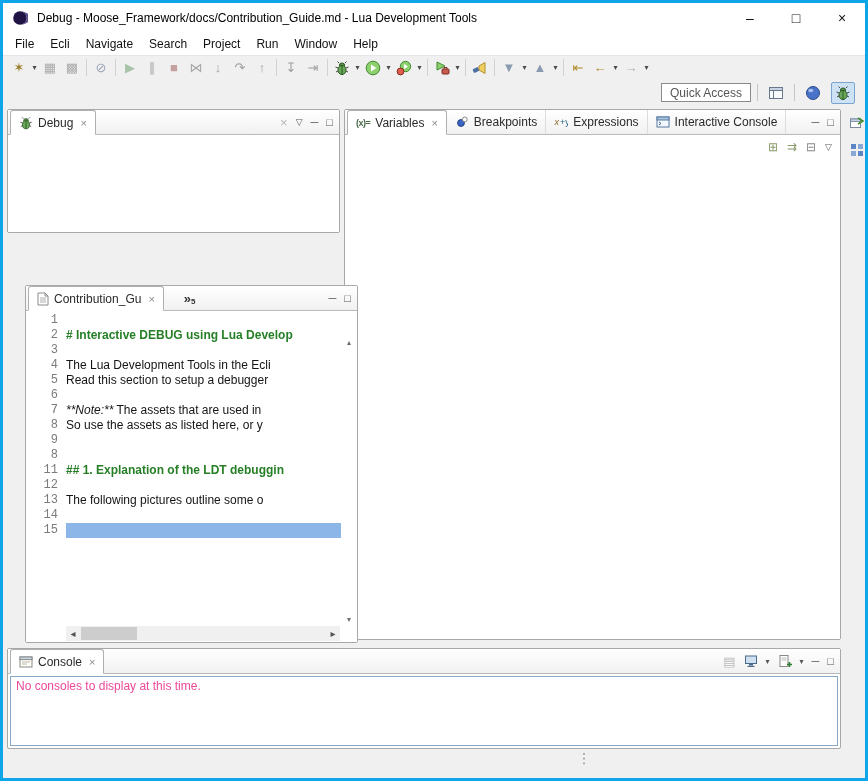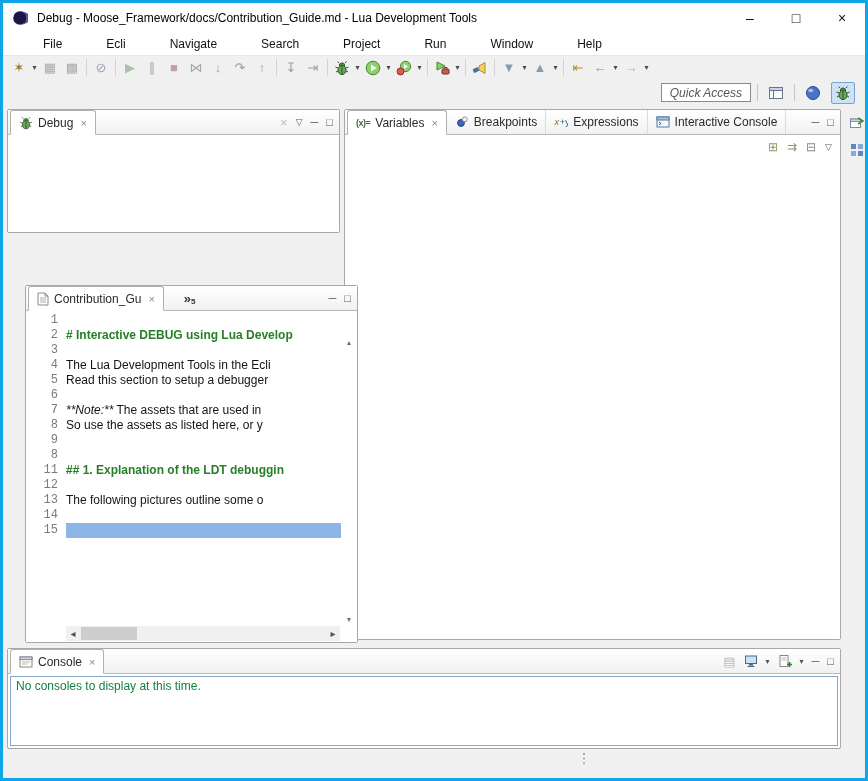--- a/index.html
+++ b/index.html
@@ -9,32 +9,32 @@
 
   
   .titlebar{position:absolute;left:0;top:0;width:100%;height:30px;background:#fff;display:flex;align-items:center;}
   .app-icon{width:16px;height:16px;margin:0 9px;flex:0 0 auto;}
   .title-text{font-size:12px;color:#000;white-space:nowrap;}
   .win-controls{margin-left:auto;display:flex;height:100%;}
   .win-btn{width:46px;height:30px;display:flex;align-items:center;justify-content:center;font-size:14px;color:#111;}
 
   
   .menubar{position:absolute;left:0;top:30px;width:100%;height:22px;background:#fff;display:flex;align-items:center;padding-left:4px;}
-  .menu-item{padding:2px 8px;color:#111;margin-left:28px;}
+  .menu-item{padding:2px 8px;color:#111;}
 
   
   .toolbar{position:absolute;left:0;top:52px;width:100%;height:24px;background:#f0f0f0;border-top:1px solid #e6e6e6;display:flex;align-items:center;padding-left:5px;}
   .titem{display:flex;align-items:center;height:22px;}
   .tbtn{width:22px;height:22px;display:flex;align-items:center;justify-content:center;font-size:13px;}
   .tbtn svg{display:block;}
   .dd{width:9px;font-size:8px;color:#4a4a4a;text-align:center;}
   .tsep{width:1px;height:17px;background:#d2d2d2;margin:0 3px;flex:0 0 auto;}
 
   
-  .quickrow{position:absolute;left:0;top:76px;width:100%;height:27px;display:flex;align-items:center;justify-content:flex-end;padding-right:10px;gap:6px;font-style:italic;}
+  .quickrow{position:absolute;left:0;top:76px;width:100%;height:27px;display:flex;align-items:center;justify-content:flex-end;padding-right:10px;gap:6px;}
   .quick-box{background:#fff;border:1px solid #8a8a8a;color:#555;padding:1px 8px;height:19px;display:flex;align-items:center;min-width:88px;}
   .vsep{width:1px;height:17px;background:#c6c6c6;}
   .pbtn{width:24px;height:22px;display:flex;align-items:center;justify-content:center;border:1px solid transparent;border-radius:2px;}
   .pbtn.active{background:var(--perspective-active,#cde2f5);border-color:#7aa3cf;}
 
   
   .panel{position:absolute;background:#fff;border:1px solid #a8a8a8;border-radius:2px;}
   .phead{position:relative;height:25px;display:flex;align-items:stretch;background:linear-gradient(#ffffff,#f1f1f1);border-bottom:1px solid #b9b9b9;}
   .tab{display:flex;align-items:center;gap:5px;padding:0 8px;font-size:12px;color:#2a2a2a;border-right:1px solid #dcdcdc;position:relative;white-space:nowrap;}
   .tab.sel{background:#fff;border:1px solid #b0b0b0;border-bottom:1px solid #fff;border-radius:3px 3px 0 0;margin-bottom:-1px;margin-left:2px;z-index:2;}
@@ -69,21 +69,21 @@
   .eline.current .etext{background:var(--current-line,#8cb6e8);}
   .seg-heading{color:var(--heading-green,#267f26);font-weight:bold;}
   .seg-italic{font-style:italic;}
   #editor-vscroll{position:absolute;right:1px;top:27px;bottom:18px;width:14px;display:flex;flex-direction:column;justify-content:space-between;align-items:center;color:#707070;font-size:8px;background:#fff;}
   #editor-hscroll{position:absolute;left:40px;right:17px;bottom:1px;height:15px;background:#f0f0f0;}
   .harrow{position:absolute;top:0;width:14px;height:15px;display:flex;align-items:center;justify-content:center;color:#505050;font-size:10px;}
   .harrow.left{left:0;} .harrow.right{right:0;}
   .hthumb{position:absolute;left:15px;top:1px;bottom:1px;width:56px;background:#cdcdcd;}
 
   
-  .console-box{position:absolute;left:2px;right:2px;top:27px;bottom:2px;border:1px solid var(--focus-border,#86a7c6);background:#fff;padding:2px 5px;font-size:12px;color:#15803d;}
+  .console-box{position:absolute;left:2px;right:2px;top:27px;bottom:2px;border:1px solid var(--focus-border,#86a7c6);background:#fff;padding:2px 5px;font-size:12px;color:#ec4899;}
 
   
   .statusbar{position:absolute;left:0;right:0;top:746px;height:33px;background:#f0f0f0;}
   .sash-dots{position:absolute;left:574px;top:2px;color:#8f8f8f;font-size:14px;line-height:14px;}
   .rightstrip{position:absolute;left:841px;top:103px;width:26px;bottom:35px;background:#f0f0f0;display:flex;flex-direction:column;align-items:center;padding-top:7px;gap:7px;}
   .strip-btn{width:20px;height:20px;display:flex;align-items:center;justify-content:center;}
 </style>
 </head>
 <body>
 

